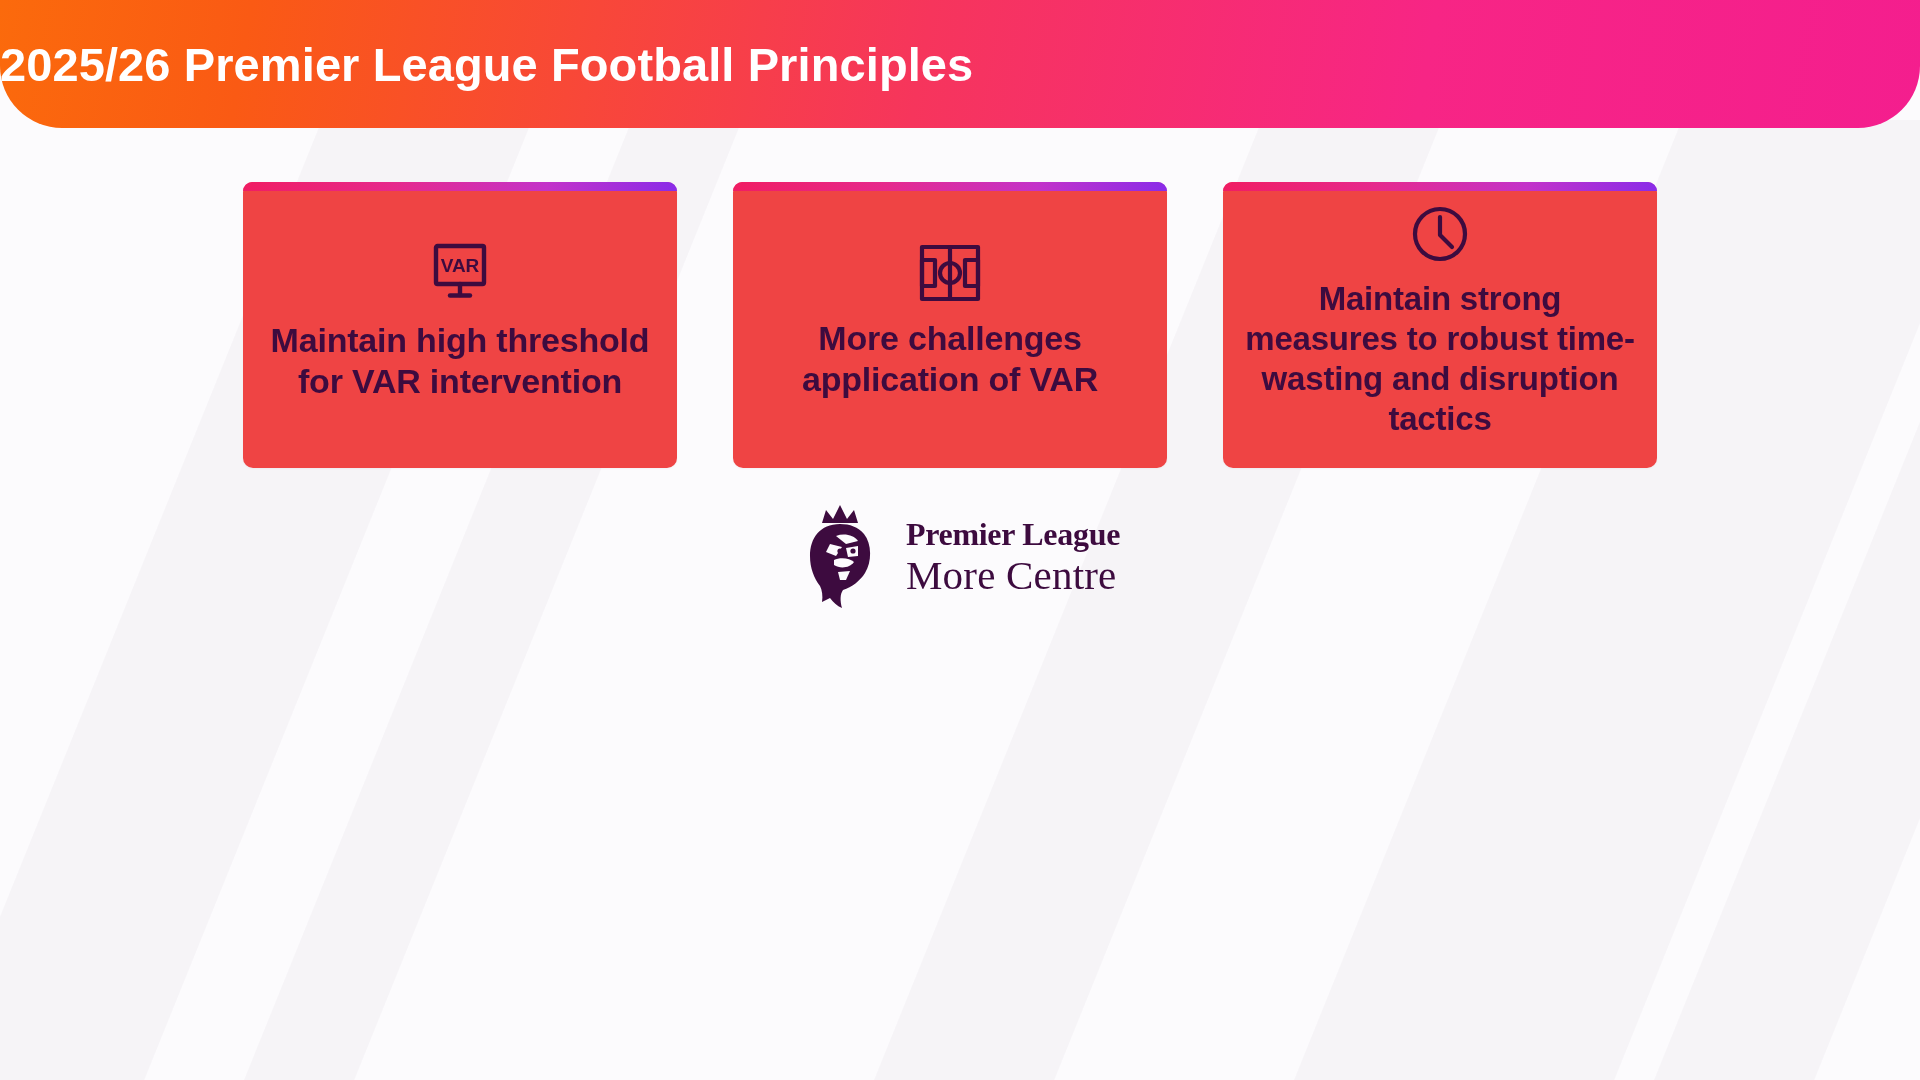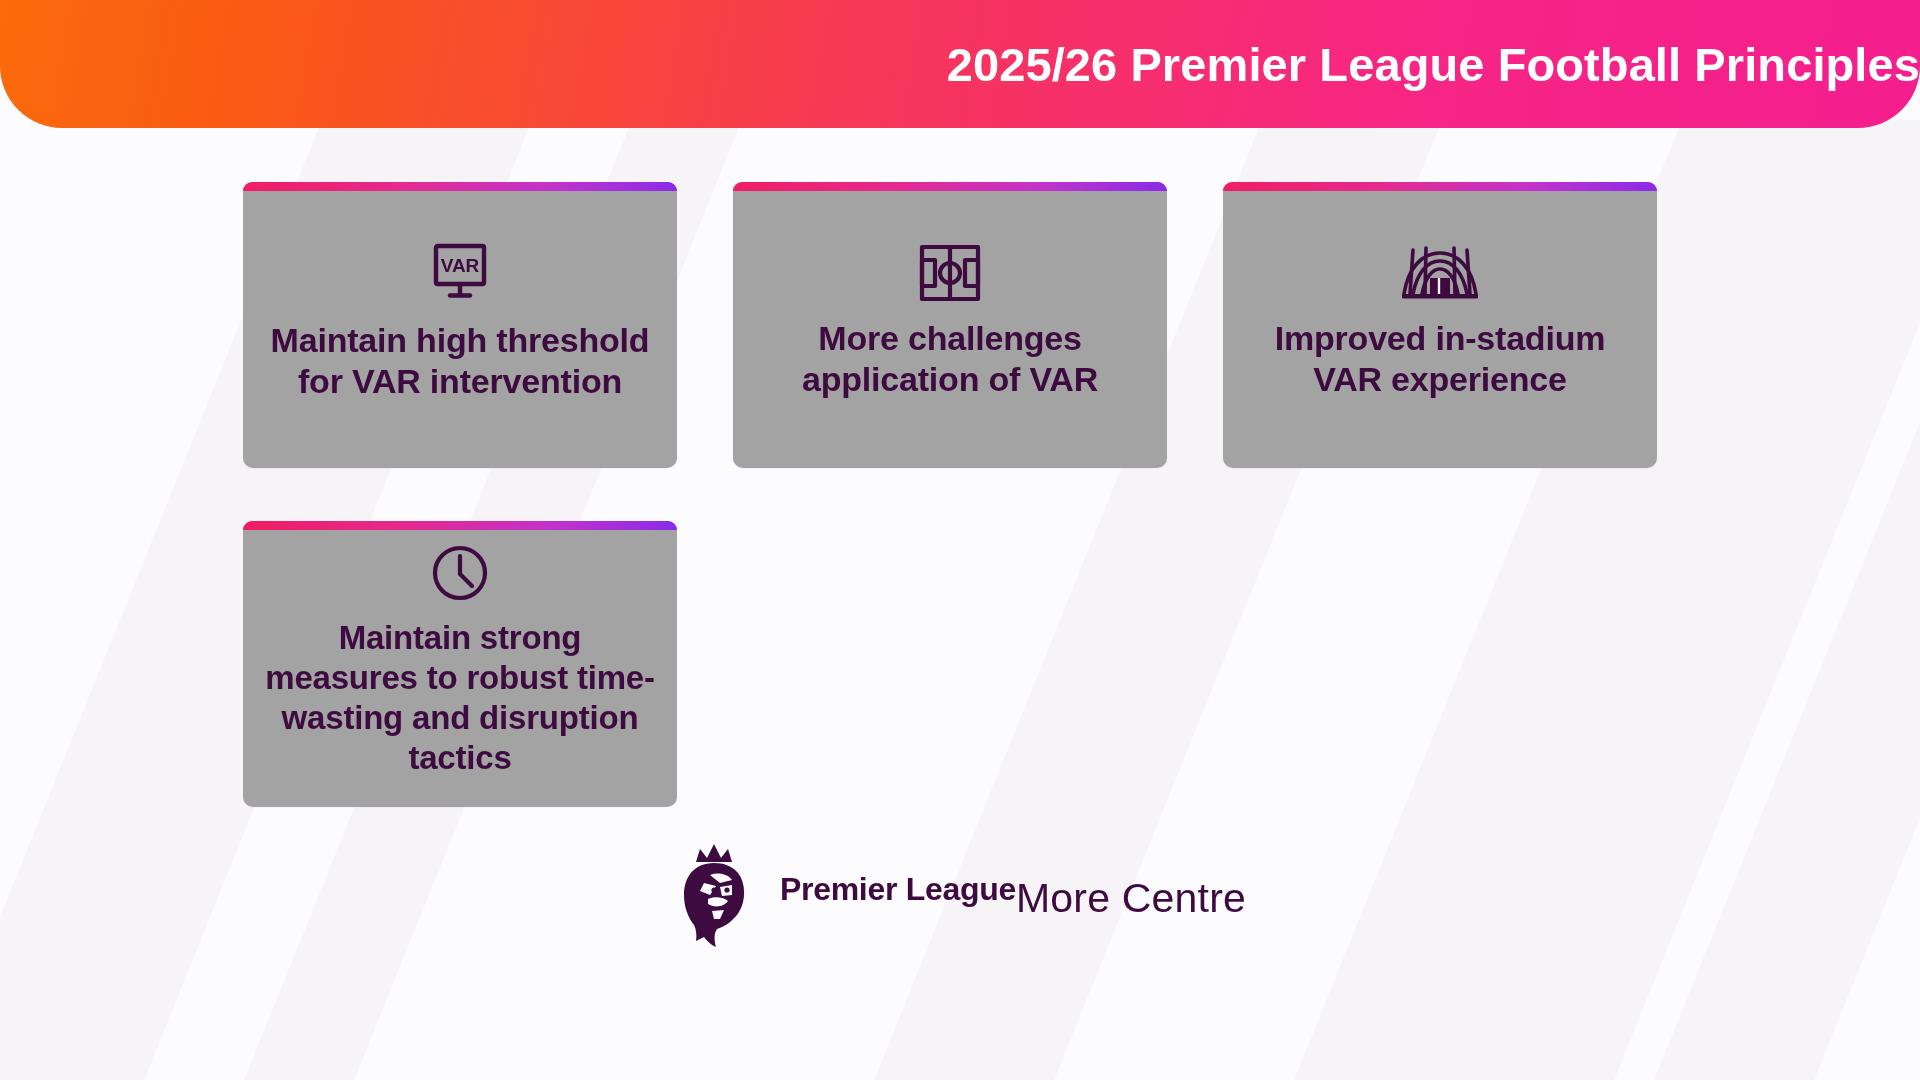--- a/index.html
+++ b/index.html
@@ -22,21 +22,21 @@
   .s4 { left:1480px; top:120px; width:320px; height:1000px; }
   .s5 { left:1840px; top:120px; width:160px; height:1000px; }
 
   
   .header {
     position:relative; z-index:2;
     height:128px; width:1920px;
     background:linear-gradient(100deg,#FB6A0C 0%,#FA5A14 13%,#F6355C 48%,#F72585 74%,#F41E8E 100%);
     border-bottom-left-radius:62px;
     border-bottom-right-radius:62px;
-    display:flex; align-items:center; justify-content:flex-end;
+    display:flex; align-items:center; justify-content:flex-start;
   }
   .header-title {
     color:#FFFFFF;
     font-size:47px;
     font-weight:bold;
     letter-spacing:.1px;
     text-align:center;
   }
 
   
@@ -45,21 +45,21 @@
     width:1434px;
     margin:0 auto;
     padding-top:54px;
     display:grid;
     grid-template-columns:repeat(3, 434px);
     column-gap:56px;
     row-gap:53px;
   }
   .card {
     position:relative;
-    background:#a3a3a3;
+    background:#ef4444;
     border-radius:10px;
     height:286px;
     display:flex; flex-direction:column;
     align-items:center; justify-content:center;
     padding:12px 22px 18px;
     box-shadow:0 1px 2px rgba(40,0,40,.04);
   }
   .card .accent {
     position:absolute; top:0; left:0; right:0; height:9px;
     border-top-left-radius:10px; border-top-right-radius:10px;
@@ -77,21 +77,21 @@
   }
   .card.tight .card-text { font-size:33px; }
 
   
   .footer {
     position:relative; z-index:2;
     margin-top:34px;
     display:flex; align-items:center; justify-content:center; gap:18px;
   }
   .lion { display:block; }
-  .wordmark { display:flex; flex-direction:row; justify-content:center; line-height:1; }
+  .wordmark { display:flex; flex-direction:column; justify-content:center; line-height:1;font-family:Liberation Serif, serif; }
   .wm-top { color:#3D0B3F; font-size:32px; font-weight:bold; letter-spacing:-.3px; }
   .wm-bottom { color:#3D0B3F; font-size:41px; font-weight:normal; letter-spacing:.2px; margin-top:5px; }
 </style>
 </head>
 <body>
 
 <div class="bg-stripes">
   <i class="s1"></i>
     <i class="s2"></i>
     <i class="s3"></i>
@@ -130,40 +130,20 @@
           <path d="M31 3 L31 55"></path>
           <circle cx="31" cy="29" r="10"></circle>
           <rect x="3" y="16" width="13" height="26"></rect>
           <rect x="46" y="16" width="13" height="26"></rect>
         </g>
       </svg>
     </div>
     <div class="card-text">More challenges application of VAR</div>
   </div>
 
-  <div class="card">
-    <div class="accent"></div>
-    <div class="icon">
-      <svg width="84" height="58" viewBox="0 0 84 58">
-        <g fill="none" stroke="#3D0B3F" stroke-width="3.6" stroke-linecap="round" stroke-linejoin="round">
-          <path d="M6 50 C10 24 24 9 42 9 C60 9 74 24 78 50"></path>
-          <path d="M15 50 C19 29 29 17 42 17 C55 17 65 29 69 50"></path>
-          <path d="M24 50 C27 34 34 25 42 25 C50 25 57 34 60 50"></path>
-          <path d="M15 6 L12 50"></path>
-          <path d="M28 4 L27 50"></path>
-          <path d="M56 4 L57 50"></path>
-          <path d="M69 6 L72 50"></path>
-        </g>
-        <path d="M32 34 H52 V51 H32 Z" fill="#3D0B3F"></path>
-        <path d="M41 34 V51" stroke="#F2F0F4" stroke-width="2.4"></path>
-        <rect x="4" y="50" width="76" height="4.6" fill="#3D0B3F" rx="1"></rect>
-      </svg>
-    </div>
-    <div class="card-text">Improved in-stadium VAR experience</div>
-  </div>
 
 
   <div class="card tight">
     <div class="accent"></div>
     <div class="icon">
       <svg width="58" height="58" viewBox="0 0 58 58">
         <g fill="none" stroke="#3D0B3F" stroke-width="4.2" stroke-linecap="round" stroke-linejoin="round">
           <circle cx="29" cy="29" r="25"></circle>
           <path d="M29 12 L29 30 L41 42"></path>
         </g>

